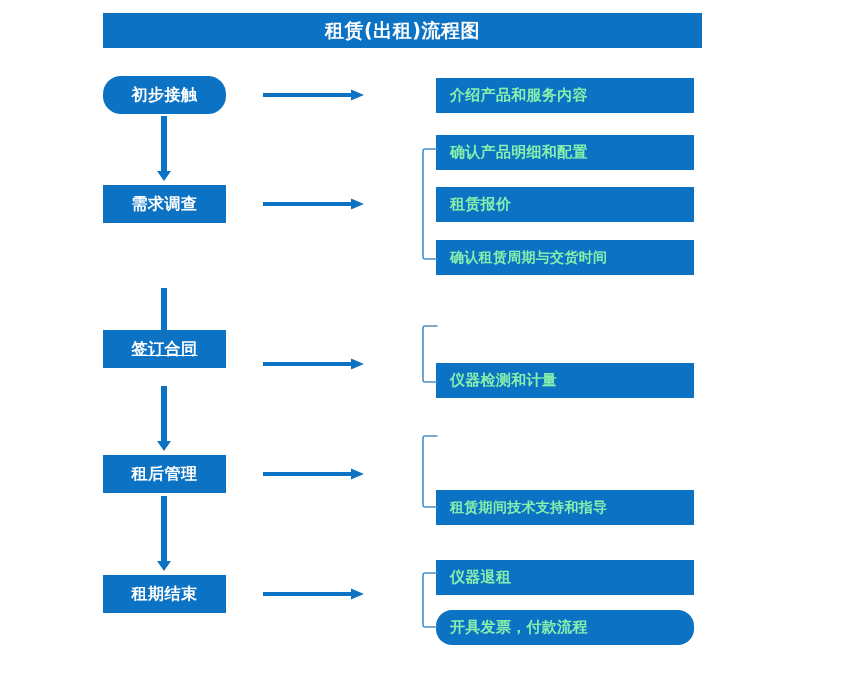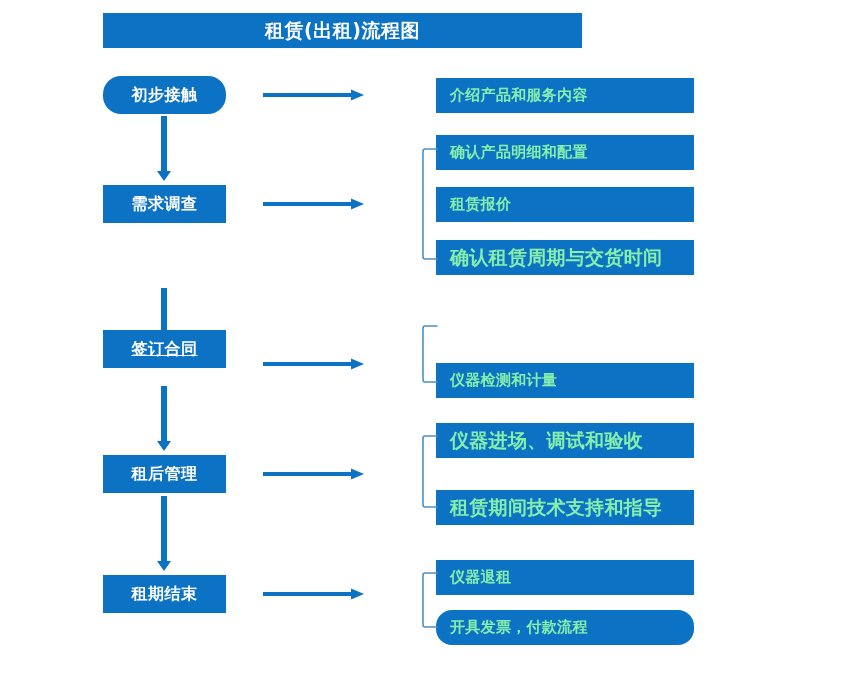--- a/index.html
+++ b/index.html
@@ -17,21 +17,21 @@
   #canvas {
     position: absolute;
     left: 0; top: 0;
     width: 844px;
     height: 688px;
   }
   .title-bar {
     position: absolute;
     left: 103px;
     top: 13px;
-    width: 479px;
+    width: 599px;
     height: 35px;
     background: #0b72c4;
     color: #ffffff;
     font-size: 19px;
     font-weight: bold;
     display: flex;
     align-items: center;
     justify-content: center;
     letter-spacing: 0.5px;
   }
@@ -60,21 +60,21 @@
     font-weight: bold;
     display: flex;
     align-items: center;
     justify-content: flex-start;
     padding-left: 14px;
     box-sizing: border-box;
     letter-spacing: 0.3px;
     text-align: center;
   }
   .detail-box.small {
-    font-size: 19px;
+    font-size: 14px;
   }
   .arrow-h {
     position: absolute;
     height: 14px;
   }
   .arrow-v {
     position: absolute;
     width: 16px;
   }
   .bracket {
@@ -96,21 +96,20 @@
   <div class="stage-box" style="top:575px;font-family:Liberation Mono, monospace;">租期结束</div>
 
   <div class="detail-box" style="top:78px;">介绍产品和服务内容</div>
 
   <div class="detail-box" style="top:135px;">确认产品明细和配置</div>
   <div class="detail-box" style="top:187px;">租赁报价</div>
   <div class="detail-box small" style="top:240px;">确认租赁周期与交货时间</div>
 
   <div class="detail-box" style="top:363px;">仪器检测和计量</div>
 
-  <div class="detail-box small" style="top:423px;">仪器进场、调试和验收</div>
   <div class="detail-box small" style="top:490px;">租赁期间技术支持和指导</div>
 
   <div class="detail-box" style="top:560px;">仪器退租</div>
   <div class="detail-box" style="top:610px;border-radius:16px;">开具发票，付款流程</div>
 
   <div class="arrow-h" style="left:263px; top:88px; width:102px;">
     <svg width="102" height="14" viewBox="0 0 102 14">
       <path d="M0 5 H88 V1.5 L101 7 L88 12.5 V9 H0 Z" fill="#0b72c4"></path>
     </svg>
   </div>

